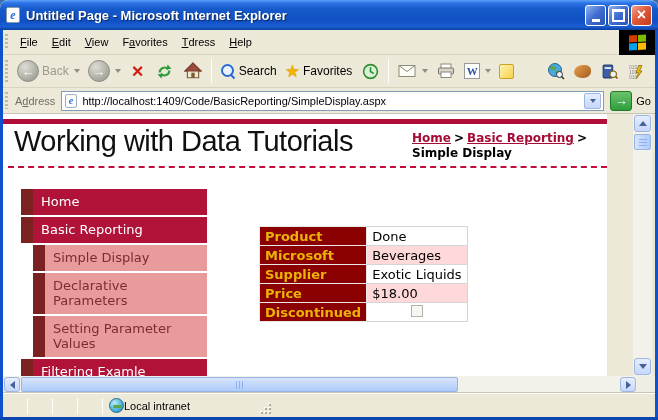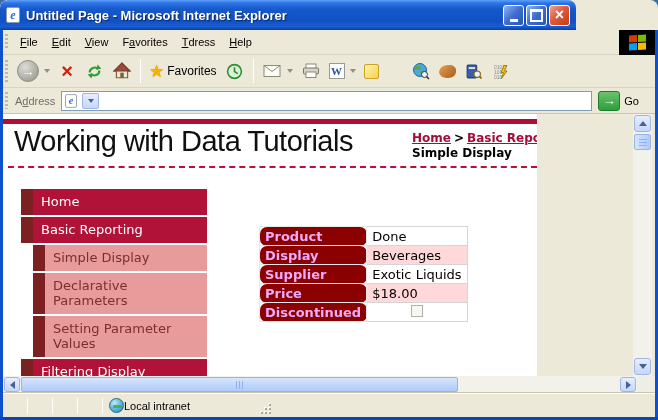--- a/index.html
+++ b/index.html
@@ -8,21 +8,21 @@
     position:relative; width:658px; height:420px; overflow:hidden;
     font-family:"Liberation Sans", sans-serif; background:#ECE9D8;
     border-radius:8px 8px 0 0;
   }
   
   .frame-left  { position:absolute; left:0;  top:30px; width:3px;  bottom:0; background:#0D52CC; }
   .frame-right { position:absolute; right:0; top:30px; width:3px;  bottom:0; background:#0D52CC; }
   .frame-bottom{ position:absolute; left:0;  bottom:0; height:3px; right:0;  background:#0B46B0; }
   
   .titlebar {
-    position:absolute; left:0; top:0; width:576px; height:30px;
+    position:absolute; left:0; top:0; width:658px; height:30px;
     background:linear-gradient(180deg,#5EA1F8 0%, #2E74E8 10%, #1659CA 30%, #1150C4 70%, #1A5ED4 88%, #0C3F9E 100%);
     border-radius:8px 8px 0 0; display:flex; align-items:center; padding:0 6px;
   }
   .ie-page { display:inline-flex; align-items:center; justify-content:center;
     width:14px; height:16px; background:#FFF; border:1px solid #8899AA; border-radius:2px; }
   .ie-page::before { content:"e"; font:italic bold 12px "Liberation Serif", serif; color:#2E71DC; line-height:1; }
   .title-text { color:#FFF; font-weight:bold; font-size:13px; margin-left:6px;
     text-shadow:1px 1px 1px rgba(0,0,0,.55); flex:1; white-space:nowrap; overflow:hidden; }
   .win-buttons { display:flex; gap:2px; }
   .wbtn { width:21px; height:21px; border-radius:3px; border:1px solid #FFF;
@@ -79,23 +79,23 @@
     display:flex; align-items:center; padding:0 2px; gap:4px; }
   .addr-input .ie-page { transform:scale(.85); }
   .url { font-size:11px; color:#000; white-space:nowrap; overflow:hidden; flex:1; }
   .dd-btn { width:17px; height:16px; background:linear-gradient(180deg,#E7EEFD,#C6D7FC);
     border:1px solid #9EB6E4; border-radius:2px; display:flex; align-items:center; justify-content:center; }
   .dd-btn i { width:0; height:0; border-left:3px solid transparent; border-right:3px solid transparent; border-top:4px solid #44619A; }
   .go-btn { width:22px; height:20px; margin:0 4px 0 6px; border-radius:3px; border:1px solid #1C7A28;
     background:linear-gradient(180deg,#6CC26C,#2E9E3C); color:#FFF; font-weight:bold;
     display:flex; align-items:center; justify-content:center; }
   .go-btn::before { content:"\2192"; font-size:13px; }
-  .go-label { font-size:11px; margin-right:16px;text-align:center; }
-  
-  .viewport { position:absolute; left:3px; top:114px; width:534px; height:262px; background:#FFF; overflow:hidden; }
+  .go-label { font-size:11px; margin-right:4px;text-align:center; }
+  
+  .viewport { position:absolute; left:3px; top:114px; width:604px; height:262px; background:#FFF; overflow:hidden; }
   .redband { position:absolute; left:0; top:5px; width:100%; height:5px; background:#B00E38; }
   .page-title { position:absolute; left:11px; top:11px; font-family:"Liberation Sans", sans-serif;
     font-size:29px; font-weight:400; color:#101010; letter-spacing:-.5px; white-space:nowrap; }
   .breadcrumb { position:absolute; left:409px; top:17px; width:215px;
     font:bold 12px "DejaVu Sans", sans-serif; color:#000; line-height:15px; }
   .crumb-link { color:#A50B35; text-decoration:underline; cursor:pointer; }
   .crumb-sep { margin:0 3px; }
   .dashed { position:absolute; left:5px; right:0; top:52px; border-top:2px dashed #C00D3C; }
   
   .sidebar { position:absolute; left:18px; top:75px; width:186px; font-family:"DejaVu Sans", sans-serif; }
@@ -103,21 +103,21 @@
   .side-item .strip { width:12px; background:#7B2121; flex:none; }
   .side-item .lbl { flex:1; font-size:13px; padding:5px 8px 6px; }
   .side-item.l1 .lbl { background:#B01238; color:#FFF; }
   .side-item.l2 { margin-left:12px; }
   .side-item.l2 .lbl { background:#E89B9B; color:#7C2D2D; }
   
   .main { position:absolute; left:256px; top:92px; }
   .dv-heading { font:bold 17px "DejaVu Sans", sans-serif; color:#000; }
   .dv-table { margin-top:20px; border-collapse:collapse; font:13px "DejaVu Sans", sans-serif; }
   .dv-table td { border:1px solid #D5D5D5; padding:1px 5px; height:19px; white-space:nowrap; }
-  .dv-table td.hdr { background:#8B0000; color:#f0abfc; font-weight:bold; width:102px; border-color:#E8E8E8;border-radius:7px; }
+  .dv-table td.hdr { background:#8B0000; color:#eab308; font-weight:bold; width:102px; border-color:#E8E8E8; }
   .dv-table td.val { width:100px; background:#FFF; }
   .dv-table tr.alt td.val { background:#FFD9D9; }
   .dv-table td.val.center { text-align:center; }
   .checkbox { display:inline-block; width:12px; height:12px; background:#F6F6F2; border:1px solid #B5B2A5; }
   
   .vscroll { position:absolute; left:633px; top:114px; width:19px; height:262px; background:#F2F1EA; }
   .hscroll { position:absolute; left:3px; top:376px; width:634px; height:17px; background:#F2F1EA; }
   .scorner { position:absolute; left:637px; top:376px; width:18px; height:17px; background:#EFEEE5; }
   .sbtn { position:absolute; background:linear-gradient(180deg,#E7EEFD,#C6D7FC);
     border:1px solid #9EB6E4; border-radius:3px; display:flex; align-items:center; justify-content:center; }
@@ -187,20 +187,25 @@
           <i></i>
           <i></i>
           <i></i>
         </div>
       </div>
   </div>
 
   <div class="toolbar">
     <div class="grip"></div>
     <div class="tbtn">
+      <span class="nav-circle back"></span>
+      <span class="dim">Back</span>
+      <i class="chev"></i>
+    </div>
+    <div class="tbtn">
       <span class="nav-circle fwd"></span>
       <i class="chev"></i>
     </div>
     <div class="tbtn">
         <span class="icon-stop"></span>
       </div>
     <div class="tbtn">
       <span class="tico">
         <svg width="17" height="17" viewBox="0 0 16 16">
             <path d="M3.5 9a4.5 4.5 0 0 1 8-3" fill="none" stroke="#2E9E3C" stroke-width="2"></path>
@@ -213,20 +218,24 @@
     <div class="tbtn">
       <span class="tico">
         <svg width="18" height="18" viewBox="0 0 16 16">
             <polygon points="8,1 15,8 13,8 13,14 3,14 3,8 1,8" fill="#EFE9D0" stroke="#7A5B3A"></polygon>
             <polygon points="8,1 15,8 1,8" fill="#9E4A3A" stroke="#7A3B2E"></polygon>
             <rect x="6.5" y="9.5" width="3" height="4.5" fill="#7A5B3A"></rect>
           </svg>
       </span>
     </div>
     <div class="tsep"></div>
+    <div class="tbtn">
+      <span class="mag"></span>
+      <span class="label-txt">Search</span>
+    </div>
     <div class="tbtn">
       <span class="star"></span>
       <span class="label-txt">Favorites</span>
     </div>
     <div class="tbtn">
       <span class="tico">
         <svg width="17" height="17" viewBox="0 0 16 16">
             <circle cx="8" cy="8" r="6.5" fill="#D9F0D9" stroke="#2E8E2E" stroke-width="1.5"></circle>
             <path d="M8 4v4l3 2" fill="none" stroke="#2E8E2E" stroke-width="1.5"></path>
           </svg>
@@ -293,20 +302,21 @@
           </svg>
       </span>
     </div>
   </div>
 
   <div class="addressbar">
     <div class="grip"></div>
     <span class="addr-label"><span>A</span><span class="u" style="text-decoration:underline">d</span><span>dress</span></span>
     <div class="addr-input">
       <span class="ie-page"></span>
+      <span class="url">http://localhost:1409/Code/BasicReporting/SimpleDisplay.aspx</span>
       <div class="dd-btn">
           <i></i>
         </div>
     </div>
     <div class="go-btn"></div>
     <span class="go-label">Go</span>
   </div>
 
   <div class="viewport">
     <div class="redband"></div>
@@ -335,33 +345,33 @@
       <div class="side-item l2">
         <span class="strip"></span>
         <span class="lbl">Declarative Parameters</span>
       </div>
       <div class="side-item l2">
         <span class="strip"></span>
         <span class="lbl">Setting Parameter Values</span>
       </div>
       <div class="side-item l1">
         <span class="strip"></span>
-        <span class="lbl">Filtering Display</span>
+        <span class="lbl">Filtering Examle</span>
       </div>
     </div>
 
     <div class="main">
       <table class="dv-table">
         <tbody>
             <tr>
           <td class="hdr">Product</td>
           <td class="val">Done</td>
         </tr>
         <tr class="alt">
-          <td class="hdr">Display</td>
+          <td class="hdr">Microsoft</td>
           <td class="val">Beverages</td>
         </tr>
         <tr>
           <td class="hdr">Supplier</td>
           <td class="val">Exotic Liquids</td>
         </tr>
         <tr class="alt">
           <td class="hdr">Price</td>
           <td class="val">$18.00</td>
         </tr>

